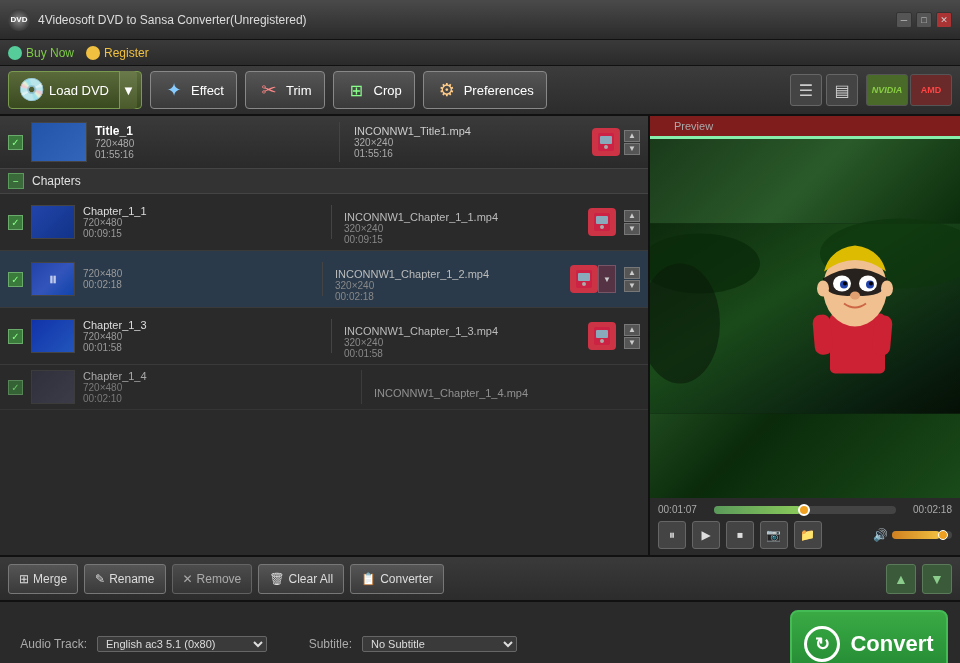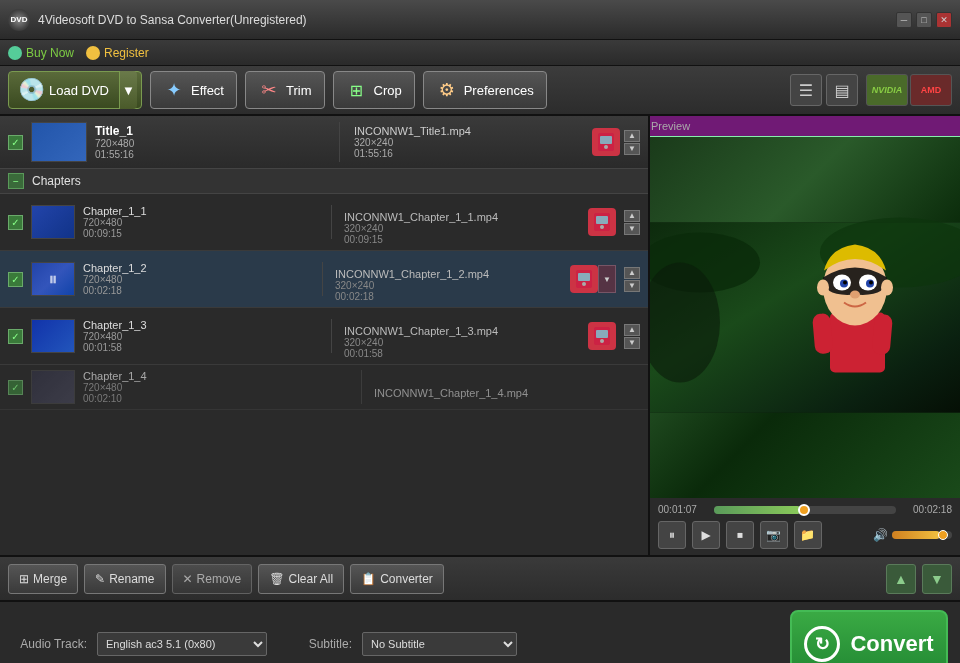--- a/index.html
+++ b/index.html
@@ -237,25 +237,25 @@
     }
 
     
     #preview-panel {
       width: 310px;
       background: #222;
       display: flex;
       flex-direction: column;
     }
     .preview-label {
-      padding: 4px 1px;
+      padding: 4px 24px;
       font-size: 11px;
       color: #aaa;
-      background: #701a75;
-      border-bottom: 1px solid #86efac;
+      background: #7f1d1d;
+      border-bottom: 3px solid #86efac;
     }
     .preview-video {
       flex: 1;
       background: #000;
       display: flex; align-items: center; justify-content: center;
       overflow: hidden;
     }
     .preview-video-inner {
       width: 100%; height: 100%;
       background: linear-gradient(135deg, #1a3a1a 0%, #2a5a2a 30%, #0a2a0a 60%, #1a4a1a 100%);
@@ -371,21 +371,21 @@
     }
     .settings-row {
       display: flex; align-items: center; gap: 10px;
     }
     .settings-label {
       font-size: 12px; color: #aaa;
       min-width: 75px;
       text-align: right;
     }
     .settings-select {
-      height: 24px;
+      height: 16px;
       background: #3a3a3a;
       border: 1px solid #666;
       color: #ddd;
       font-size: 11px;
       padding: 0 4px;
       border-radius: 2px;
       cursor: pointer;
     }
     .convert-btn {
       width: 158px;
@@ -574,21 +574,20 @@
     </div>
 
     <div class="chapter-row selected">
       <div class="checkbox-checked">✓</div>
       <div class="chapter-thumb">
         <div class="thumb-ch2" style="display:flex;align-items:center;justify-content:center;">
           <span style="color:#fff;font-size:18px;opacity:0.7;">⏸</span>
         </div>
       </div>
       <div class="chapter-info">
-        <div class="chapter-name">Chapter_1_2</div>
         <div class="chapter-res">720×480</div>
         <div class="chapter-dur">00:02:18</div>
       </div>
       <div style="width:1px; height:34px; background:#444; margin:0 4px;"></div>
       <div class="chapter-output">
         <div>INCONNW1_Chapter_1_2.mp4</div>
         <div style="font-size:10px;color:#888;">320×240</div>
         <div style="font-size:10px;color:#888;">00:02:18</div>
       </div>
       <div style="display:flex;align-items:center;">

